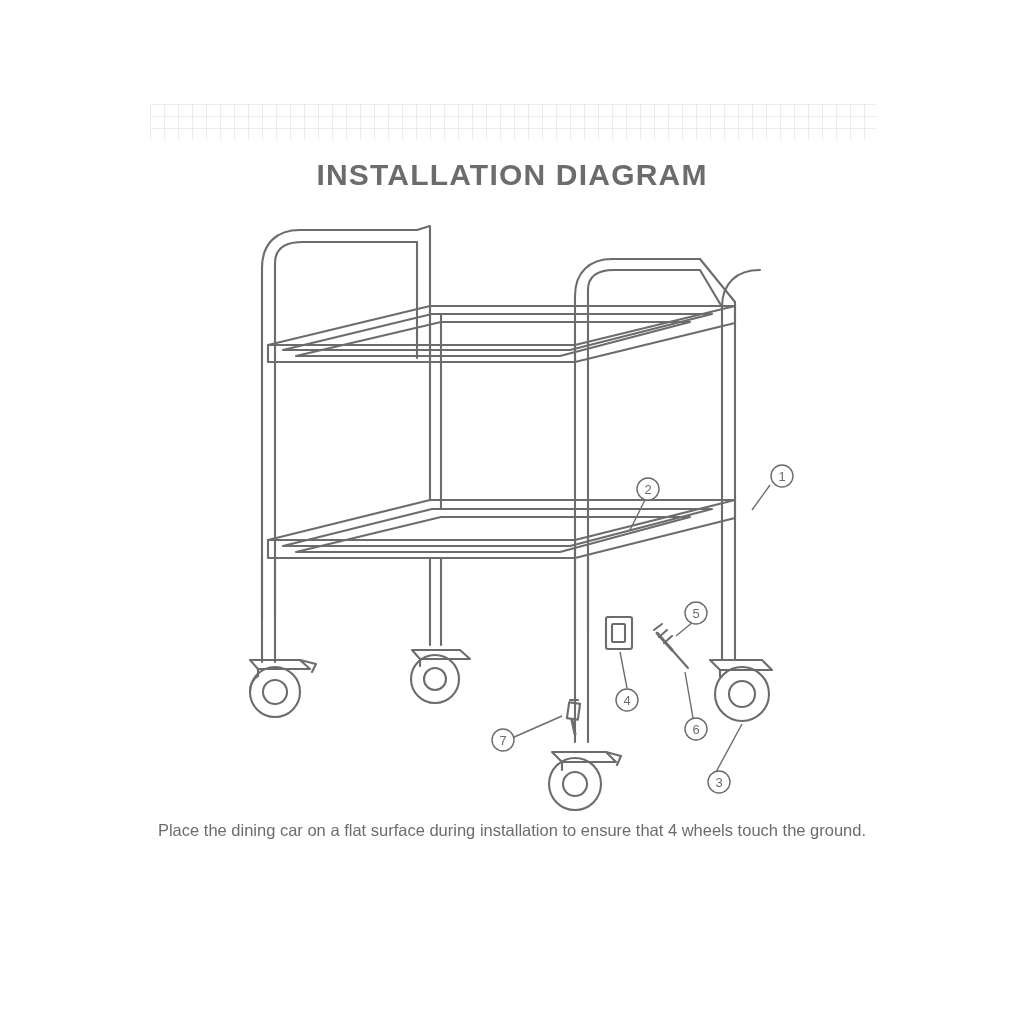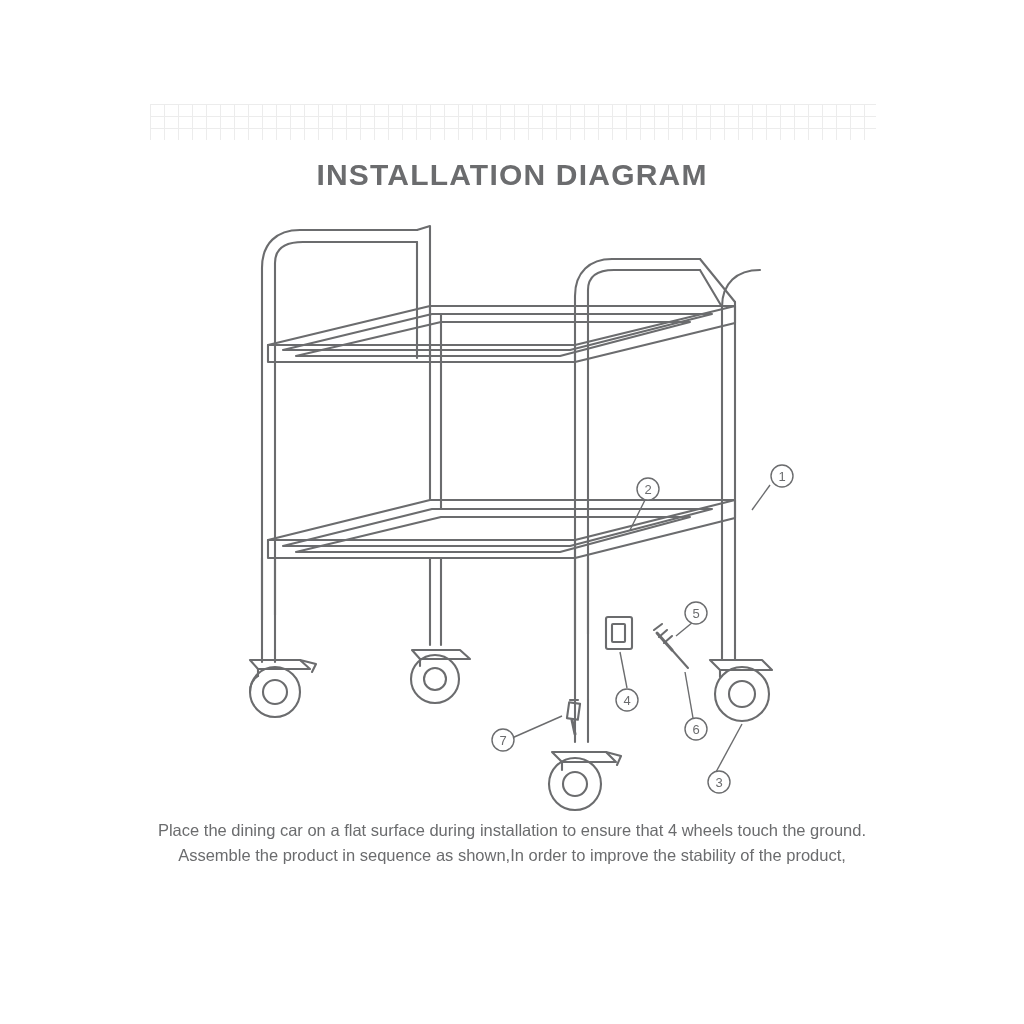--- a/index.html
+++ b/index.html
@@ -235,16 +235,15 @@
       </g>
       <g>
         <circle cx="503" cy="740" r="11" fill="#ffffff" stroke="#6b6c6e" stroke-width="1.4"></circle>
         <text x="503" y="745">7</text>
       </g>
     </g>
   </svg>
 
   <div class="caption">
     <div>Place the dining car on a flat surface during installation to ensure that 4 wheels touch the ground.</div>
-    <div>Assemble the product in sequence as shown,In order to improve the stability of the product,</div>
   </div>
 
 </div>
 
 </body></html>

